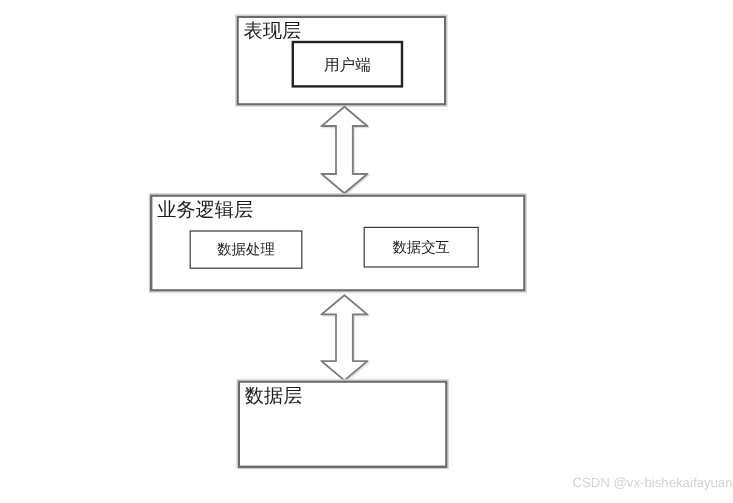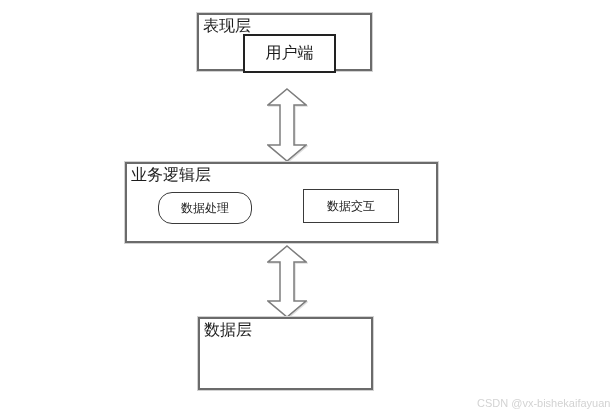--- a/index.html
+++ b/index.html
@@ -32,21 +32,21 @@
   
   .node {
     position: absolute;
     background: #ffffff;
     box-sizing: border-box;
     display: flex;
     align-items: center;
     justify-content: center;
     color: #1c1c1c;
   }
-  .node-heavy  { border: 2px solid #222222; font-size: 16px; }
+  .node-heavy  { border: 2px solid #222222; font-size: 13px; }
   .node-light  { border: 1.5px solid #3a3a3a; font-size: 12px; }
   .node-gray   { border: 2px solid #5a5a5a; box-shadow: 1px 1px 0 #cfcfcf;
                  font-family: "Liberation Mono", "DejaVu Sans Mono", monospace;
                  font-size: 15px; }
 
   .arrow {
     position: absolute;
     filter: drop-shadow(1px 1px 0 rgba(120,120,120,0.25));
   }
 
@@ -57,36 +57,36 @@
     font-size: 11px;
     color: #d3d3d3;
     white-space: nowrap;
   }
 </style>
 </head>
 <body>
 
 <div class="canvas">
 
-  <div class="layer" style="left:197px; top:13px; width:175px; height:58px;">
+  <div class="layer" style="left:197px; top:13px; width:175px; height:75px;">
     <span class="layer-label">表现层</span>
     <div class="node node-heavy" style="left:44px; top:19px; width:93px; height:39px;">
       <span>用户端</span>
     </div>
   </div>
 
   <div class="arrow" style="left:267px; top:88px;">
     <svg width="40" height="74" viewBox="0 0 40 74">
       <polygon points="20,1 39,17 27,17 27,57 39,57 20,73 1,57 13,57 13,17 1,17" fill="#ffffff" stroke="#7d7d7d" stroke-width="1.5" stroke-linejoin="miter"></polygon>
     </svg>
   </div>
 
   <div class="layer" style="left:125px; top:162px; width:313px; height:81px;padding-left:27px;">
     <span class="layer-label">业务逻辑层</span>
-    <div class="node node-light" style="left:31px; top:28px; width:94px; height:32px;border-radius:14px;">
+    <div class="node node-light" style="left:31px; top:28px; width:94px; height:32px;">
       <span>数据处理</span>
     </div>
     <div class="node node-light" style="left:176px; top:25px; width:96px; height:34px;">
       <span>数据交互</span>
     </div>
   </div>
 
   <div class="arrow" style="left:267px; top:245px;">
     <svg width="40" height="73" viewBox="0 0 40 73">
       <polygon points="20,1 39,17 27,17 27,56 39,56 20,72 1,56 13,56 13,17 1,17" fill="#ffffff" stroke="#7d7d7d" stroke-width="1.5" stroke-linejoin="miter"></polygon>

